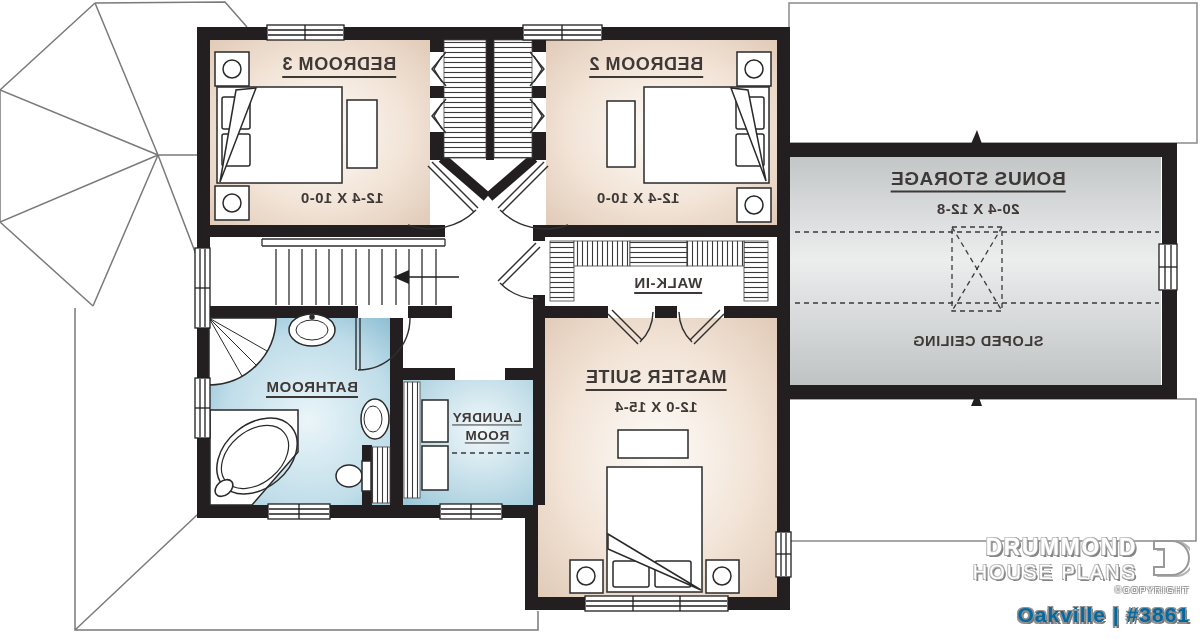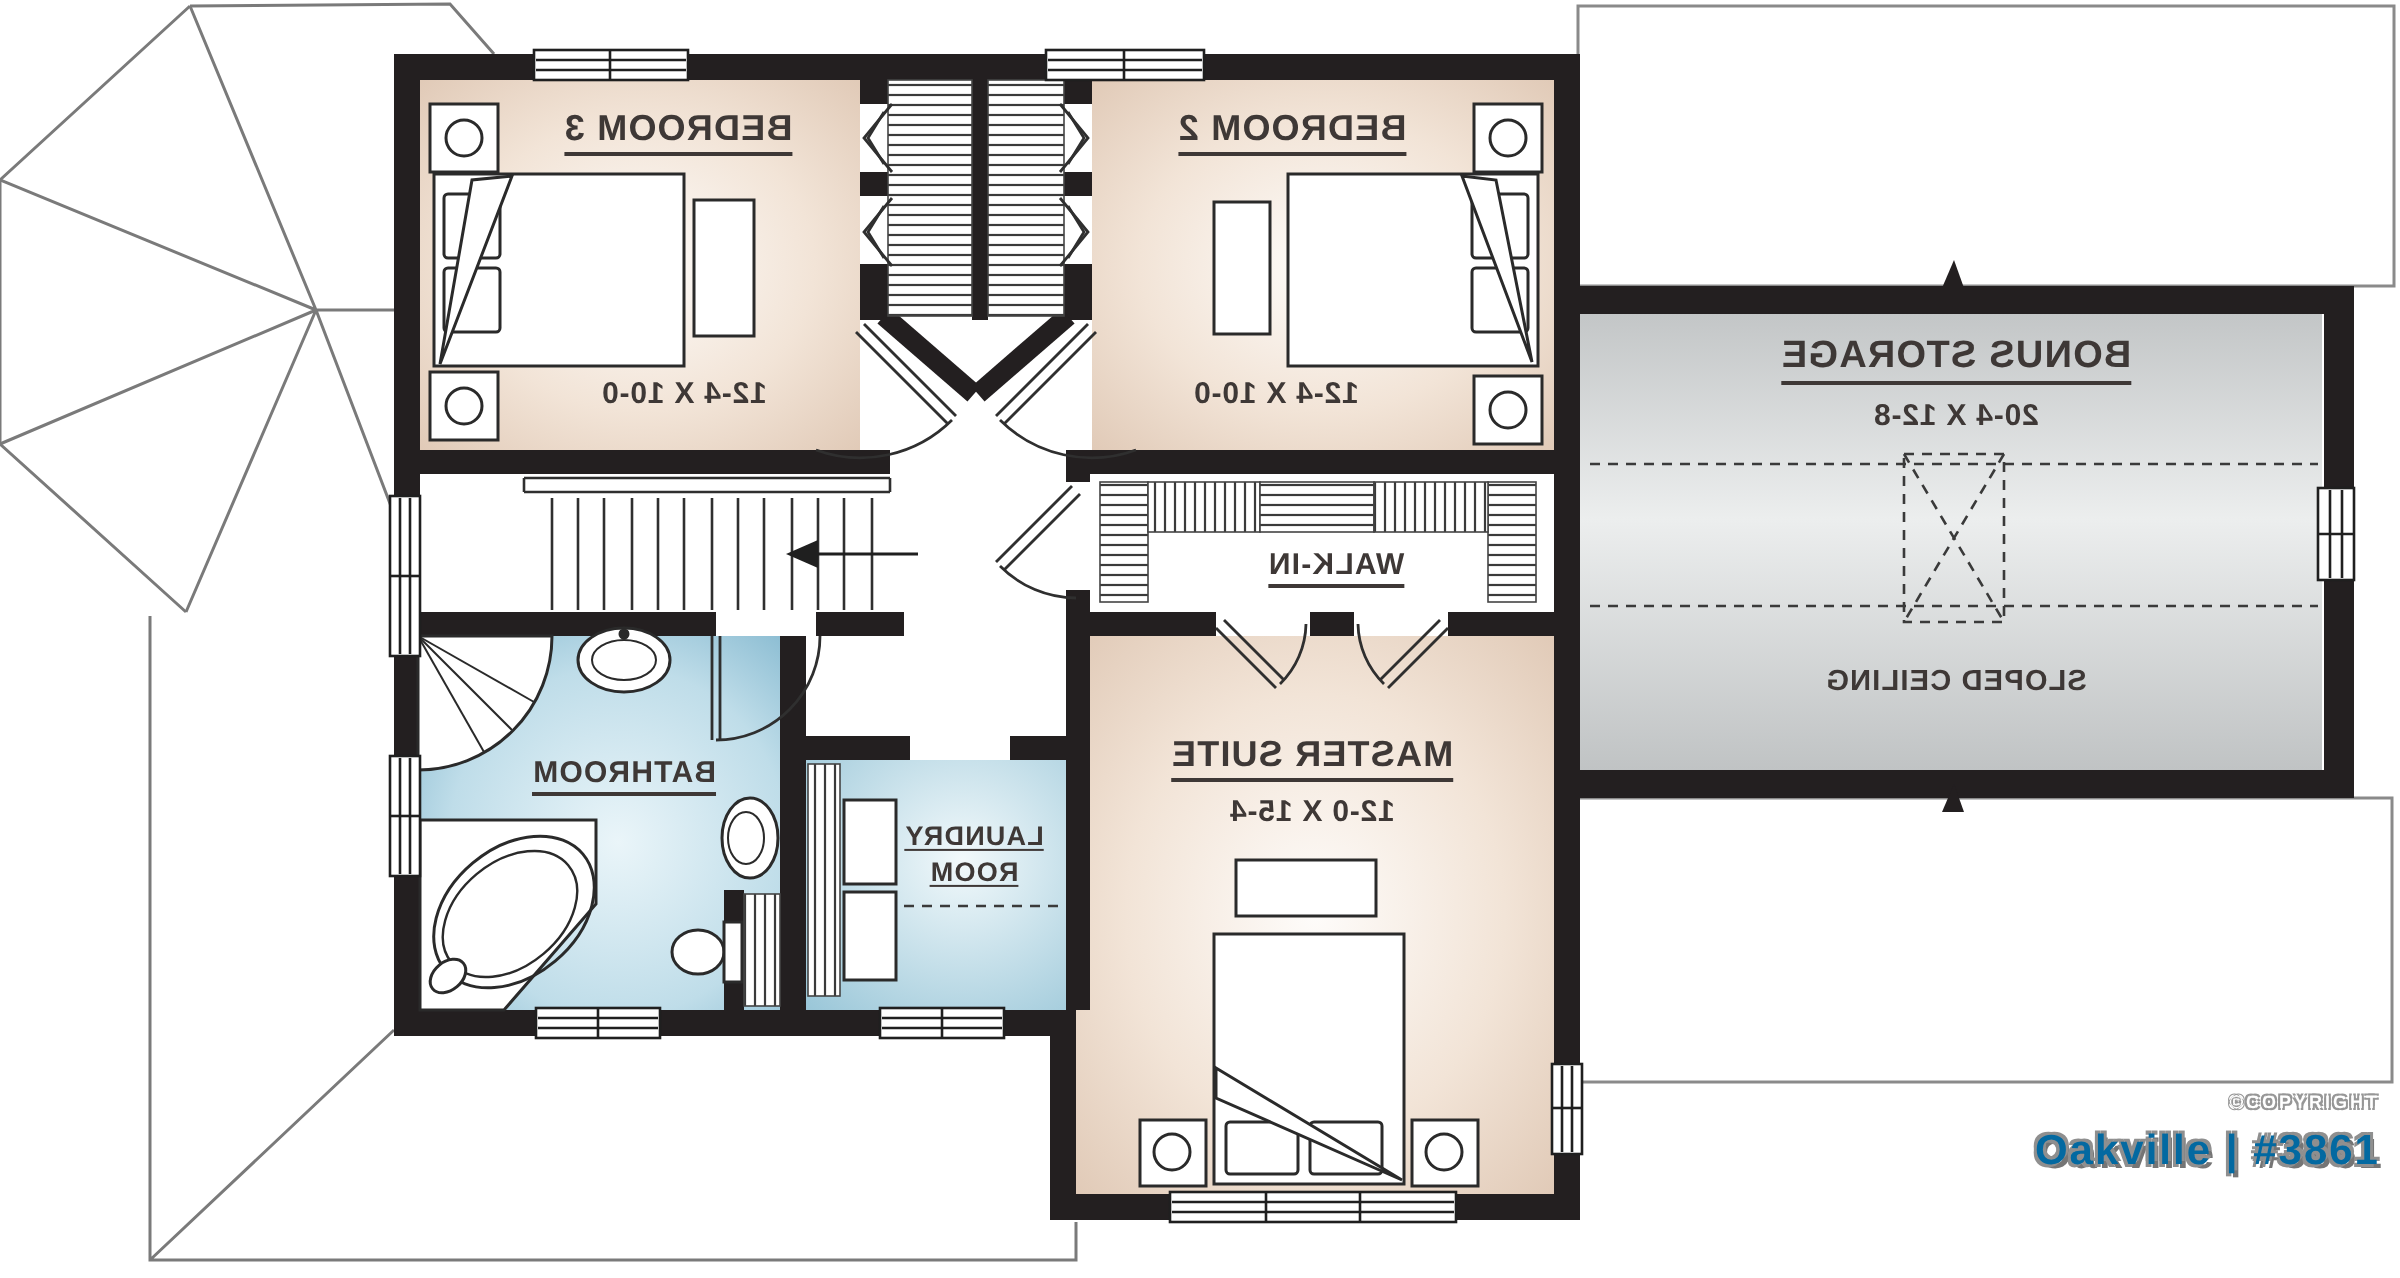--- a/index.html
+++ b/index.html
@@ -15,21 +15,21 @@
   .bonus-name{font-size:19px;}
   .laundry-lbl{white-space:normal;width:94px;text-align:center;font-size:13.5px;line-height:1.3;
        text-decoration:underline;text-underline-offset:2px;}
   .note{font-size:14.5px;}
   .logo{position:absolute;right:10px;top:534px;text-align:right;z-index:6;}
   .logo-top{display:flex;align-items:center;justify-content:flex-end;gap:7px;}
   .logo-l1{font-size:23px;font-weight:bold;letter-spacing:1.5px;color:#fff;
        text-shadow:-1px -1px 0 #c9c9c9,1px -1px 0 #a3a3a3,-1px 1px 0 #a3a3a3,2px 2px 0 #858585;}
   .logo-l2{font-size:20px;font-weight:normal;letter-spacing:2px;color:#fff;
        text-shadow:-1px -1px 0 #c9c9c9,1px -1px 0 #a3a3a3,-1px 1px 0 #a3a3a3,2px 2px 0 #858585;}
-  .logo-copy{font-size:9px;font-weight:bold;letter-spacing:1.5px;color:#fff;margin-top:12px;
+  .logo-copy{font-size:9px;font-weight:normal;letter-spacing:1.5px;color:#fff;margin-top:1px;
        text-shadow:1px 1px 0 #979797,-1px -1px 0 #979797,1px -1px 0 #979797,-1px 1px 0 #979797;}
   .logo-plan{font-size:21px;font-weight:bold;letter-spacing:1px;color:#0369a1;margin-top:8px;
        text-shadow:-1.5px -1.5px 0 #8f8f8f,1.5px -1.5px 0 #8f8f8f,-1.5px 1.5px 0 #8f8f8f,2px 2px 0 #757575;}
 </style>
 </head>
 <body>
 
 <div id="stage">
 
 <svg id="plan-svg" width="1200" height="639" viewBox="0 0 1200 639">
@@ -343,20 +343,30 @@
 <div class="lbl room-name sm" style="left:668px;top:284px">WALK-IN</div>
 
 <div class="lbl room-name" style="left:656px;top:379px">MASTER SUITE</div>
 <div class="lbl dim" style="left:656px;top:406px">12-0 X 15-4</div>
 
 <div class="lbl room-name sm" style="left:312px;top:388px">BATHROOM</div>
 
 <div class="lbl laundry-lbl" style="left:487px;top:427px">LAUNDRY ROOM</div>
 
 <div class="logo">
+  <div class="logo-top">
+    <div>
+      <div class="logo-l1">DRUMMOND</div>
+      <div class="logo-l2">HOUSE PLANS</div>
+    </div>
+    <svg width="46" height="42" viewBox="0 0 46 42">
+      <path d="M12 5 H30 A17 17 0 0 1 30 39 H12 V31 H22 V13 H12 Z" transform="translate(2,-1)" fill="none" stroke="#b3b3b3" stroke-width="2"></path>
+      <path d="M10 3 H28 A17 17 0 0 1 28 37 H10 V29 H20 V11 H10 Z" fill="#fff" stroke="#999999" stroke-width="2"></path>
+    </svg>
+  </div>
   <div class="logo-copy">©COPYRIGHT</div>
   <div class="logo-plan">
     <span>Oakville</span>
     <span>|</span>
     <span>#3861</span>
   </div>
 </div>
 
 </div>
 

